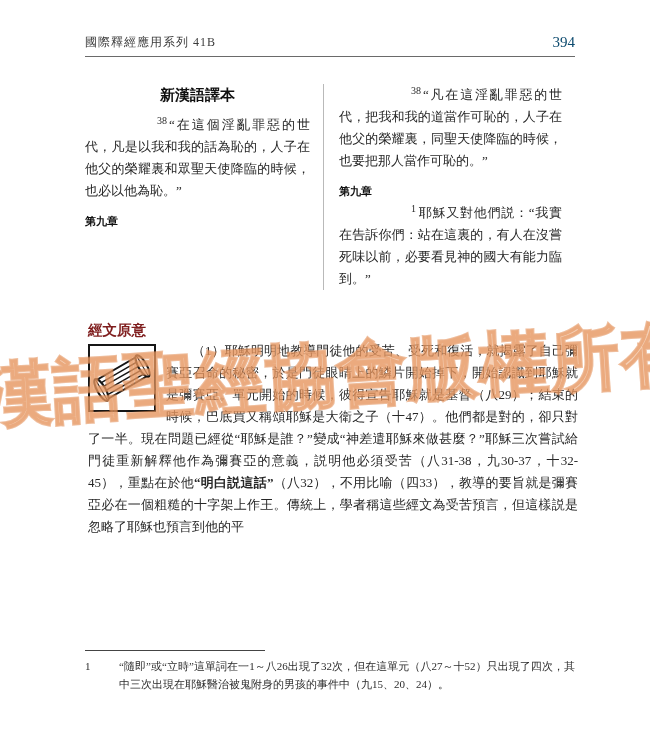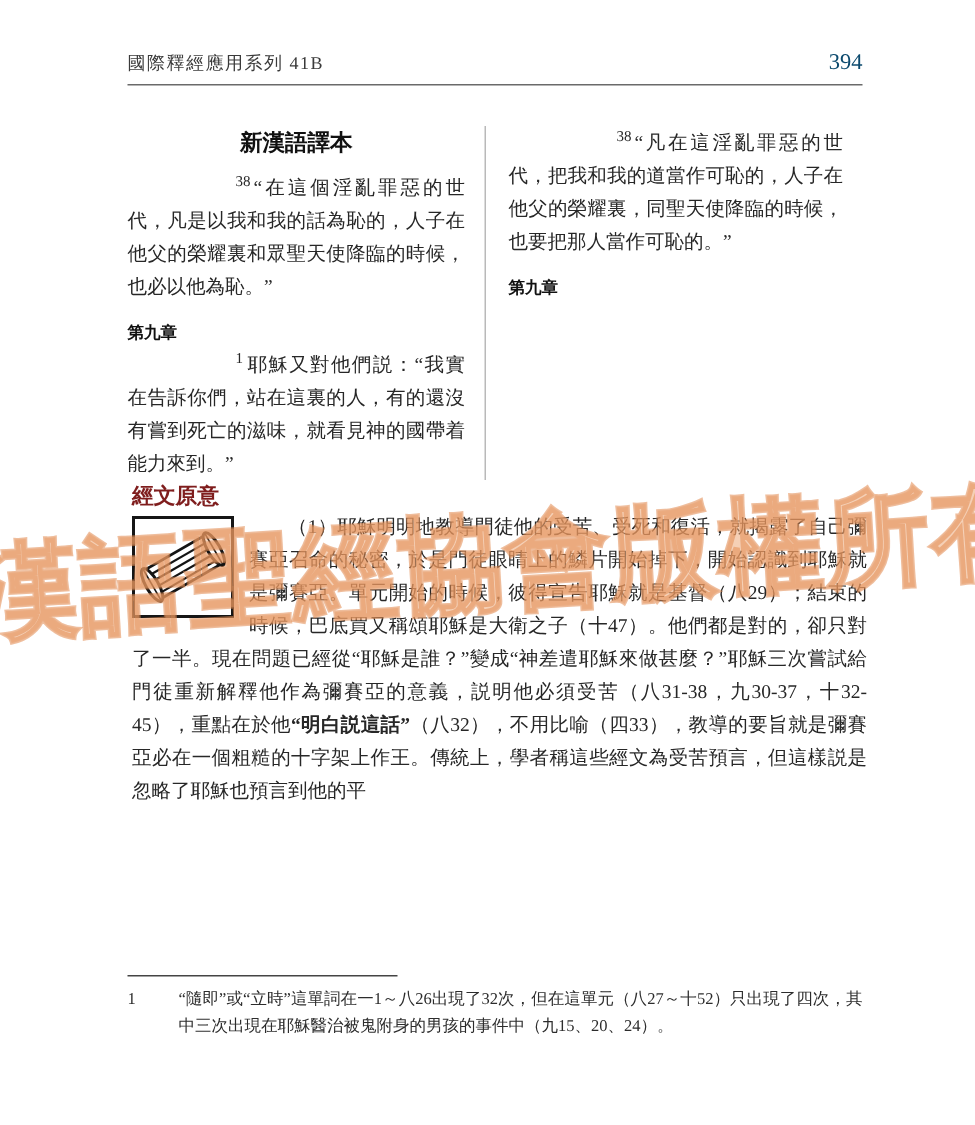--- a/index.html
+++ b/index.html
@@ -70,28 +70,28 @@
     <span class="page-number">394</span>
   </div>
   <div class="header-rule"></div>
 
   <div class="columns">
 
     <div class="col col-left">
       <div class="col-title">新漢語譯本</div>
       <p class="verse"><sup class="vnum">38</sup><span>“在這個淫亂罪惡的世代，凡是以我和我的話為恥的，人子在他父的榮耀裏和眾聖天使降臨的時候，也必以他為恥。”</span></p>
       <div class="chapter-heading">第九章</div>
-      <p class="verse"><sup class="vnum">1</sup><span>耶穌又對他們説：“我實在告訴你們，站在這裏的人，有的還沒有嘗到死亡的滋味，就看見神的國帶着能力來到。”</span></p>
     </div>
 
     <div class="col-divider"></div>
 
     <div class="col col-right">
       <p class="verse"><sup class="vnum">38</sup><span>“凡在這淫亂罪惡的世代，把我和我的道當作可恥的，人子在他父的榮耀裏，同聖天使降臨的時候，也要把那人當作可恥的。”</span></p>
       <div class="chapter-heading">第九章</div>
+      <p class="verse"><sup class="vnum">1</sup><span>耶穌又對他們説：“我實在告訴你們：站在這裏的，有人在沒嘗死味以前，必要看見神的國大有能力臨到。”</span></p>
     </div>
 
   </div>
 
   <div class="main">
     <div class="section-title">經文原意</div>
 
     <div class="icon-box">
       <svg viewBox="0 0 70 70" aria-hidden="true">
         <rect x="1" y="1" width="68" height="68" fill="#ffffff" stroke="none"></rect>

